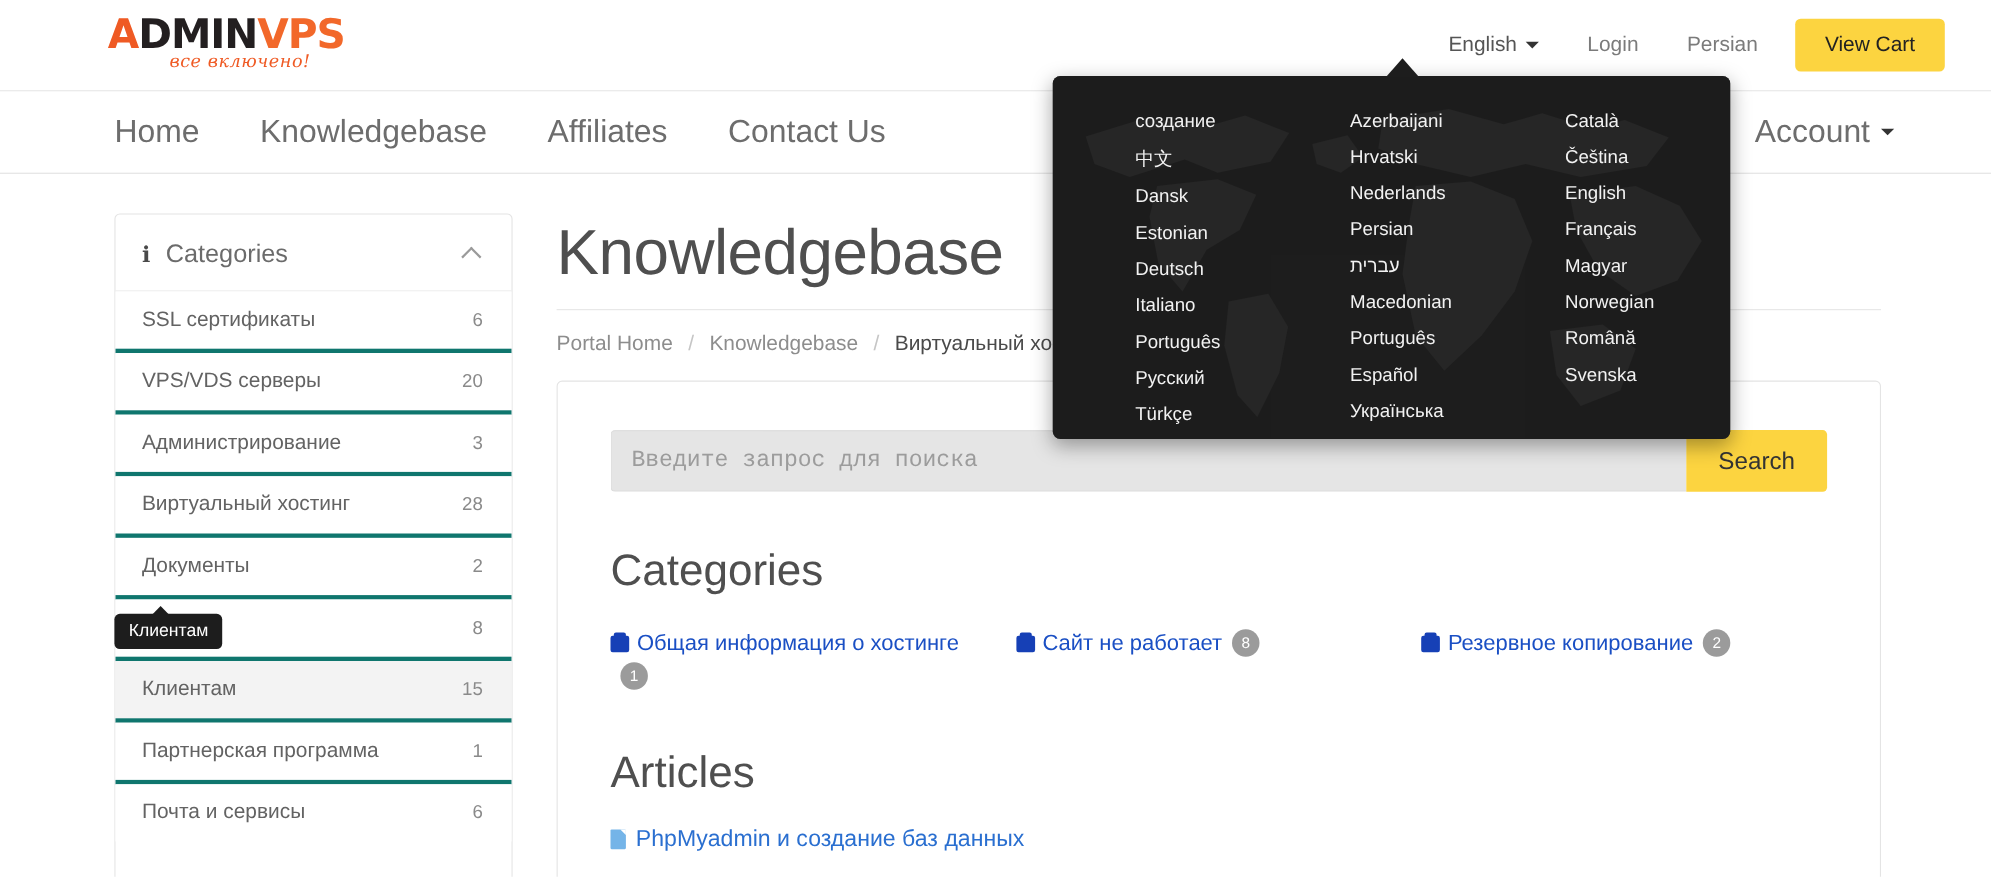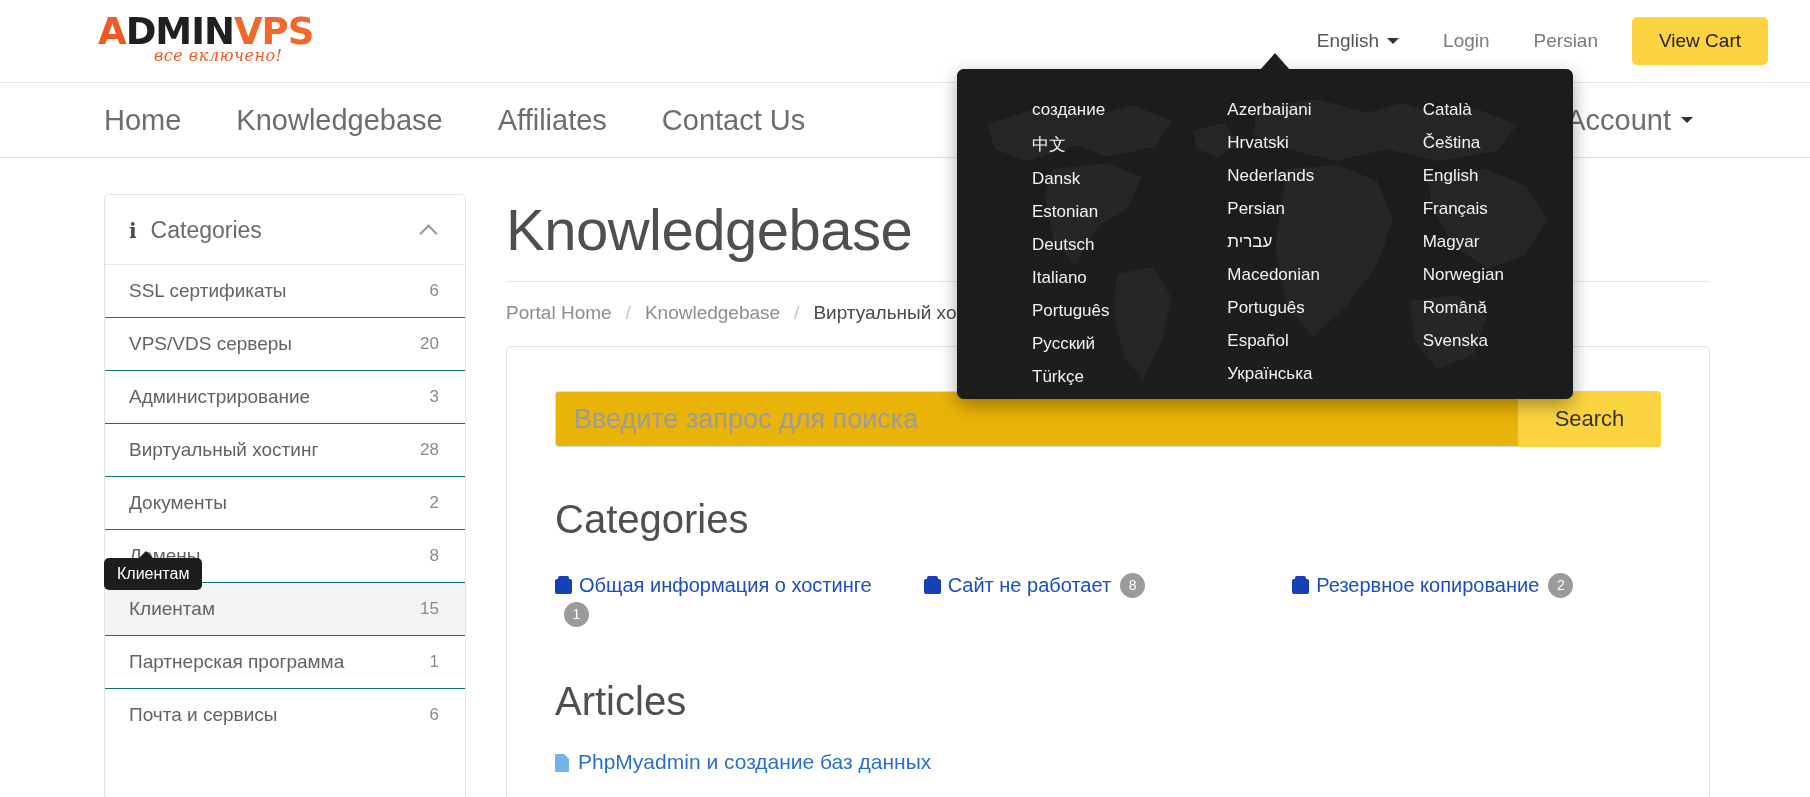--- a/index.html
+++ b/index.html
@@ -103,21 +103,21 @@
   .nav-link {
     font-size: 29px;
     color: #6d6d6d;
     text-decoration: none;
     margin-right: 55px;
     cursor: pointer;
     white-space: nowrap;
   }
   .nav-right {
     margin-left: auto;
-    padding-right: 117px;
+    padding-right: 88px;
     display: flex;
     align-items: center;
     gap: 10px;
     text-align: center;
   }
   .nav-right .nav-link { margin-right: 0; }
 
   
   .lang-menu {
     position: absolute;
@@ -210,21 +210,21 @@
     border-top: 2px solid #9a9a9a;
     transform: rotate(45deg);
     margin-right: 6px;
     margin-top: 5px;
   }
   .sb-item {
     display: flex;
     align-items: center;
     justify-content: space-between;
     padding: 15px 26px 15px 24px;
-    border-bottom: 1px solid #0f766e;
+    border-bottom: 4px solid #0f766e;
     font-size: 19px;
     color: #636363;
     text-decoration: none;
     cursor: pointer;
     background: #fff;
   }
   .sb-item:last-child { border-bottom: none; }
   .sb-item.active { background: #f3f3f3; }
   .sb-count {
     color: #8a8a8a;
@@ -294,30 +294,30 @@
   .search-row {
     display: flex;
     margin-bottom: 50px;
   }
   .search-input {
     flex: 1;
     height: 56px;
     border: 1px solid #dcdcdc;
     border-right: none;
     border-radius: 4px 0 0 4px;
-    font-size: 27px;
+    font-size: 21px;
     color: #555;
     padding: 0 18px;
     outline: none;
-    font-family: Liberation Sans, sans-serif;
-    background: #eab308;
+    font-family: Liberation Mono, monospace;
+    background: #e5e5e5;
   }
   .search-input::placeholder { color: #9c9c9c; }
   .search-btn {
-    width: 143px;
+    width: 128px;
     background: #fcd440;
     border: none;
     border-radius: 0 4px 4px 0;
     font-size: 22px;
     color: #333;
     cursor: pointer;
     font-family: "Liberation Sans", sans-serif;
   }
   .sec-title {
     font-size: 40px;

